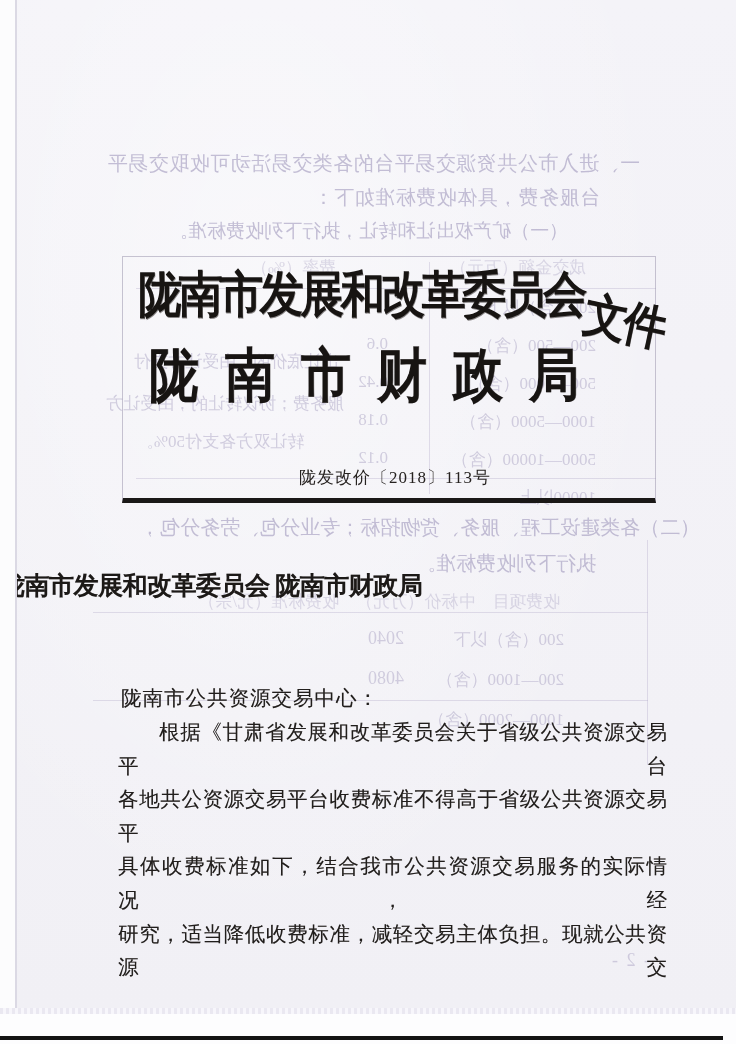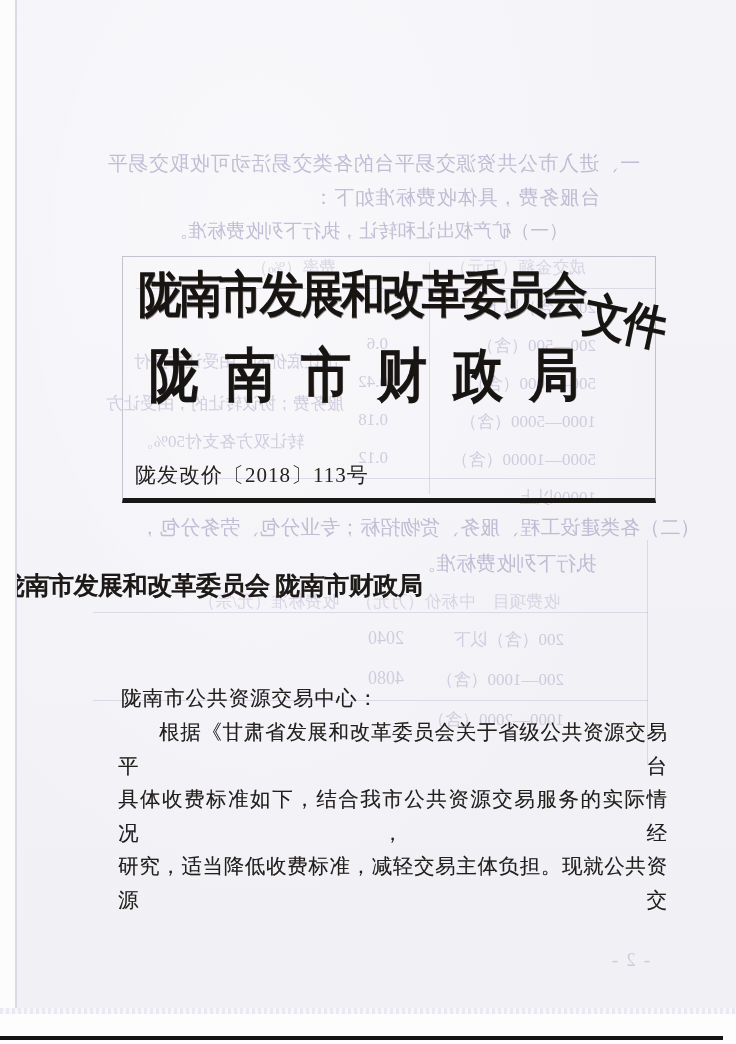--- a/index.html
+++ b/index.html
@@ -33,22 +33,22 @@
   .agency-col{position:absolute;left:12px;top:0;width:452px;}
   .agency1{margin-top:5px;font-size:44px;font-weight:bold;letter-spacing:-3.5px;
     text-align:center;transform:scaleY(1.12);transform-origin:top center;white-space:nowrap;
     text-shadow:.4px .4px .6px rgba(25,20,18,.5);}
   .agency2{margin-top:16px;margin-left:14px;font-size:50px;font-weight:bold;letter-spacing:26px;
     transform:scaleY(1.16);transform-origin:top left;white-space:nowrap;
     text-shadow:.4px .4px .6px rgba(25,20,18,.5);}
   .doctype{position:absolute;right:-9px;top:36px;font-size:43px;font-weight:bold;letter-spacing:-3px;
     transform:rotate(12deg) scaleY(1.12);transform-origin:center;white-space:nowrap;
     text-shadow:.4px .4px .6px rgba(25,20,18,.5);}
-  .docnum{position:absolute;left:12px;right:0;bottom:9px;text-align:left;
-    font-size:21px;letter-spacing:1px;color:#262220;}
+  .docnum{position:absolute;left:12px;right:0;bottom:9px;text-align:center;
+    font-size:17px;letter-spacing:1px;color:#262220;}
   
   .title{left:0;top:566px;width:736px;font-weight:bold;
     font-size:25px;line-height:39px;letter-spacing:-.5px;color:#1c1917;
     text-shadow:.3px .3px .5px rgba(25,20,18,.45);}
   .salutation{left:121px;top:684px;font-size:20.5px;letter-spacing:1px;
     text-shadow:.2px .2px .4px rgba(30,25,22,.4);}
   .bodytext{left:118px;top:716px;width:549px;font-size:20.5px;line-height:33.6px;
     text-shadow:.2px .2px .4px rgba(30,25,22,.4);}
   .jline{text-align:justify;text-align-last:justify;}
   .indent{text-indent:41px;}
@@ -111,20 +111,21 @@
   </div>
 
   <div class="title abs">
     <div>陇南市发展和改革委员会 陇南市财政局</div>
   </div>
 
   <div class="salutation abs">陇南市公共资源交易中心：</div>
 
   <div class="bodytext abs">
     <div class="jline indent">根据《甘肃省发展和改革委员会关于省级公共资源交易平台</div>
+    <div class="jline">各地共公资源交易平台收费标准不得高于省级公共资源交易平</div>
     <div class="jline">具体收费标准如下，结合我市公共资源交易服务的实际情况，经</div>
     <div class="jline">研究，适当降低收费标准，减轻交易主体负担。现就公共资源交</div>
 
   </div>
 
   <div class="left-edge abs"></div>
   <div class="paper-edge abs"></div>
   <div class="white-strip abs"></div>
   <div class="bottom-rule abs"></div>
 

